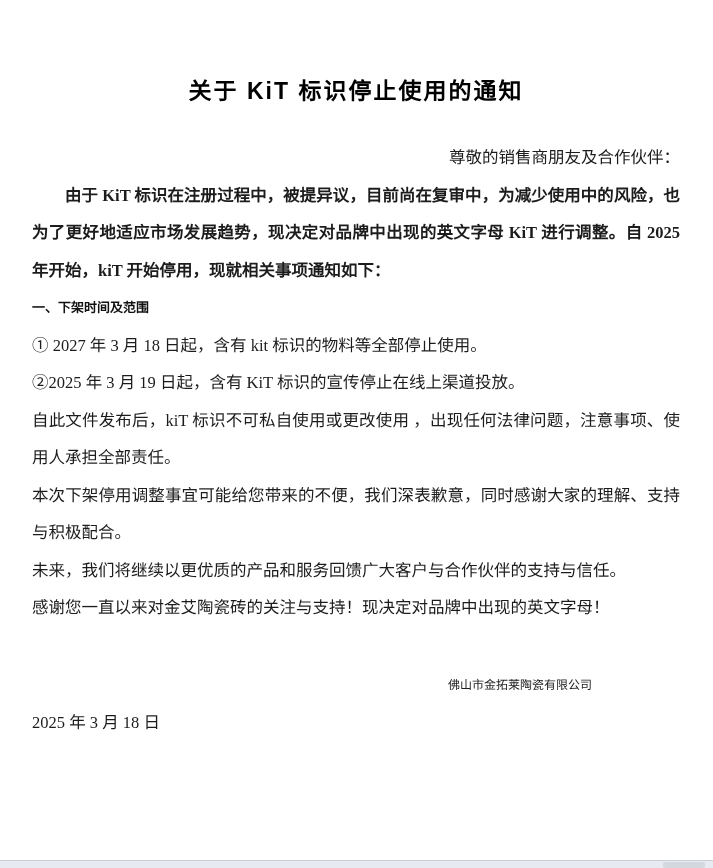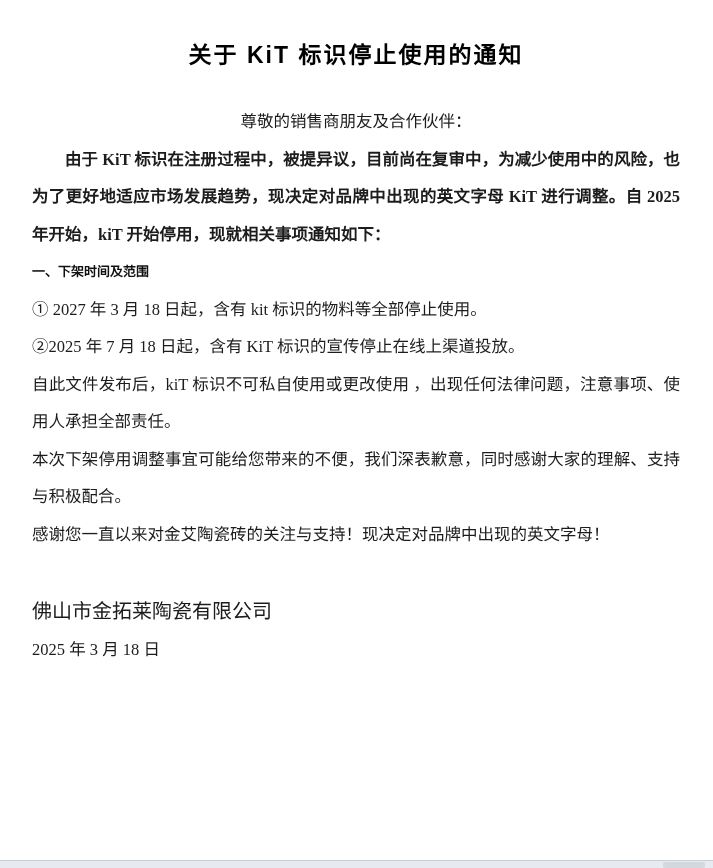--- a/index.html
+++ b/index.html
@@ -12,58 +12,60 @@
     background: #ffffff;
     position: relative;
     overflow: hidden;
     font-family: "Liberation Serif", "DejaVu Serif", serif;
     color: #1c1c1c;
   }
   .page {
     box-sizing: border-box;
     width: 713px;
     padding: 40px 33px 0 32px;
+    margin-top: 36px;
   }
   .doc-title {
     font-family: "Liberation Sans", "DejaVu Sans", sans-serif;
     font-weight: 700;
     font-size: 23px;
     letter-spacing: 2px;
     text-align: center;
     color: #000000;
     margin: 0 0 33px 0;
     line-height: 30px;
   }
   .line {
     font-size: 16.5px;
     line-height: 37.5px;
     text-align: justify;
     margin: 0;
   }
   .greeting {
-    text-align: center;
+    text-align: right;
   }
   .indent {
     text-indent: 2em;
     font-weight: bold;
   }
   .heading {
     font-family: "Liberation Sans", "DejaVu Sans", sans-serif;
     font-weight: 700;
     font-size: 13px;
     line-height: 37.5px;
     margin: 0;
     color: #111111;
   }
   .signature {
     margin-top: 40px;
   }
   .sig-company {
+    text-align: right;
     padding-right: 88px;
-    font-size: 20px;
+    font-size: 12px;
     line-height: 37.5px;
     margin: 0;
   }
   .sig-date {
     padding-right: 121px;
     font-size: 16.5px;
     line-height: 37.5px;
     margin: 0;
   }
   .bottom-bar {
@@ -93,27 +95,28 @@
   <h1 class="doc-title">关于 KiT 标识停止使用的通知</h1>
 
   <p class="line greeting">尊敬的销售商朋友及合作伙伴：</p>
 
   <p class="line indent">由于 KiT 标识在注册过程中，被提异议，目前尚在复审中，为减少使用中的风险，也为了更好地适应市场发展趋势，现决定对品牌中出现的英文字母 KiT 进行调整。自 2025 年开始，kiT 开始停用，现就相关事项通知如下：</p>
 
   <p class="heading">一、下架时间及范围</p>
 
   <p class="line">① 2027 年 3 月 18 日起，含有 kit 标识的物料等全部停止使用。</p>
 
-  <p class="line">②2025 年 7 月 18 日起，含有 KiT 标识的宣传停止在线上渠道投放。</p>
+  <p class="line">②2025 年 3 月 19 日起，含有 KiT 标识的宣传停止在线上渠道投放。</p>
 
 
   <p class="line">自此文件发布后，kiT 标识不可私自使用或更改使用 ，出现任何法律问题，注意事项、使用人承担全部责任。</p>
 
   <p class="line">本次下架停用调整事宜可能给您带来的不便，我们深表歉意，同时感谢大家的理解、支持与积极配合。</p>
 
+  <p class="line">未来，我们将继续以更优质的产品和服务回馈广大客户与合作伙伴的支持与信任。</p>
 
   <p class="line">感谢您一直以来对金艾陶瓷砖的关注与支持！现决定对品牌中出现的英文字母！</p>
 
   <div class="signature">
     <p class="sig-company">佛山市金拓莱陶瓷有限公司</p>
     <p class="sig-date">2025 年 3 月 18 日</p>
   </div>
 
 </div>
 

